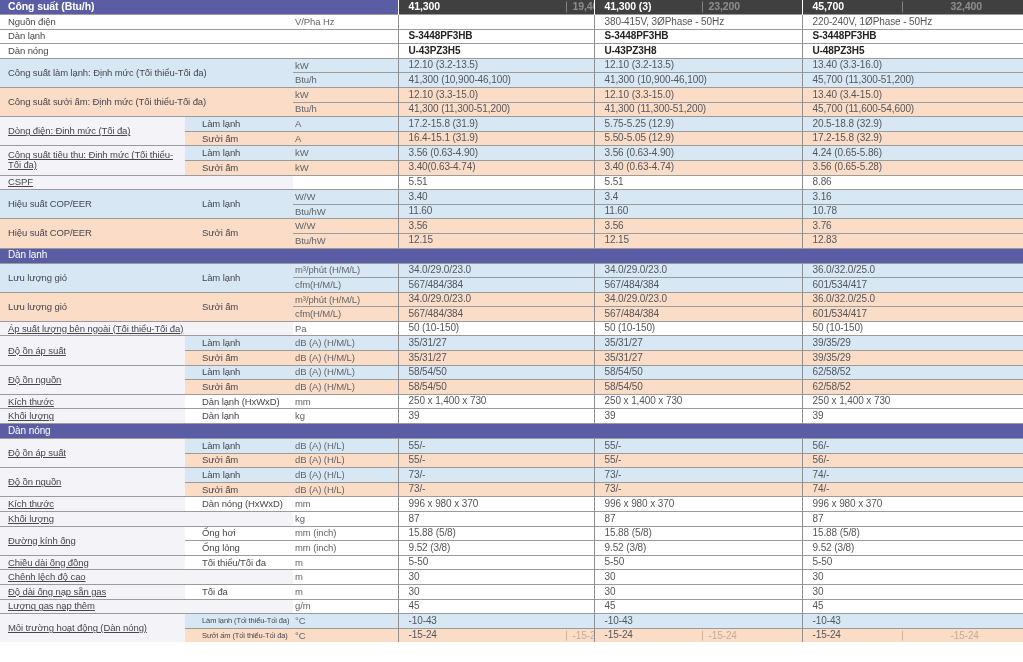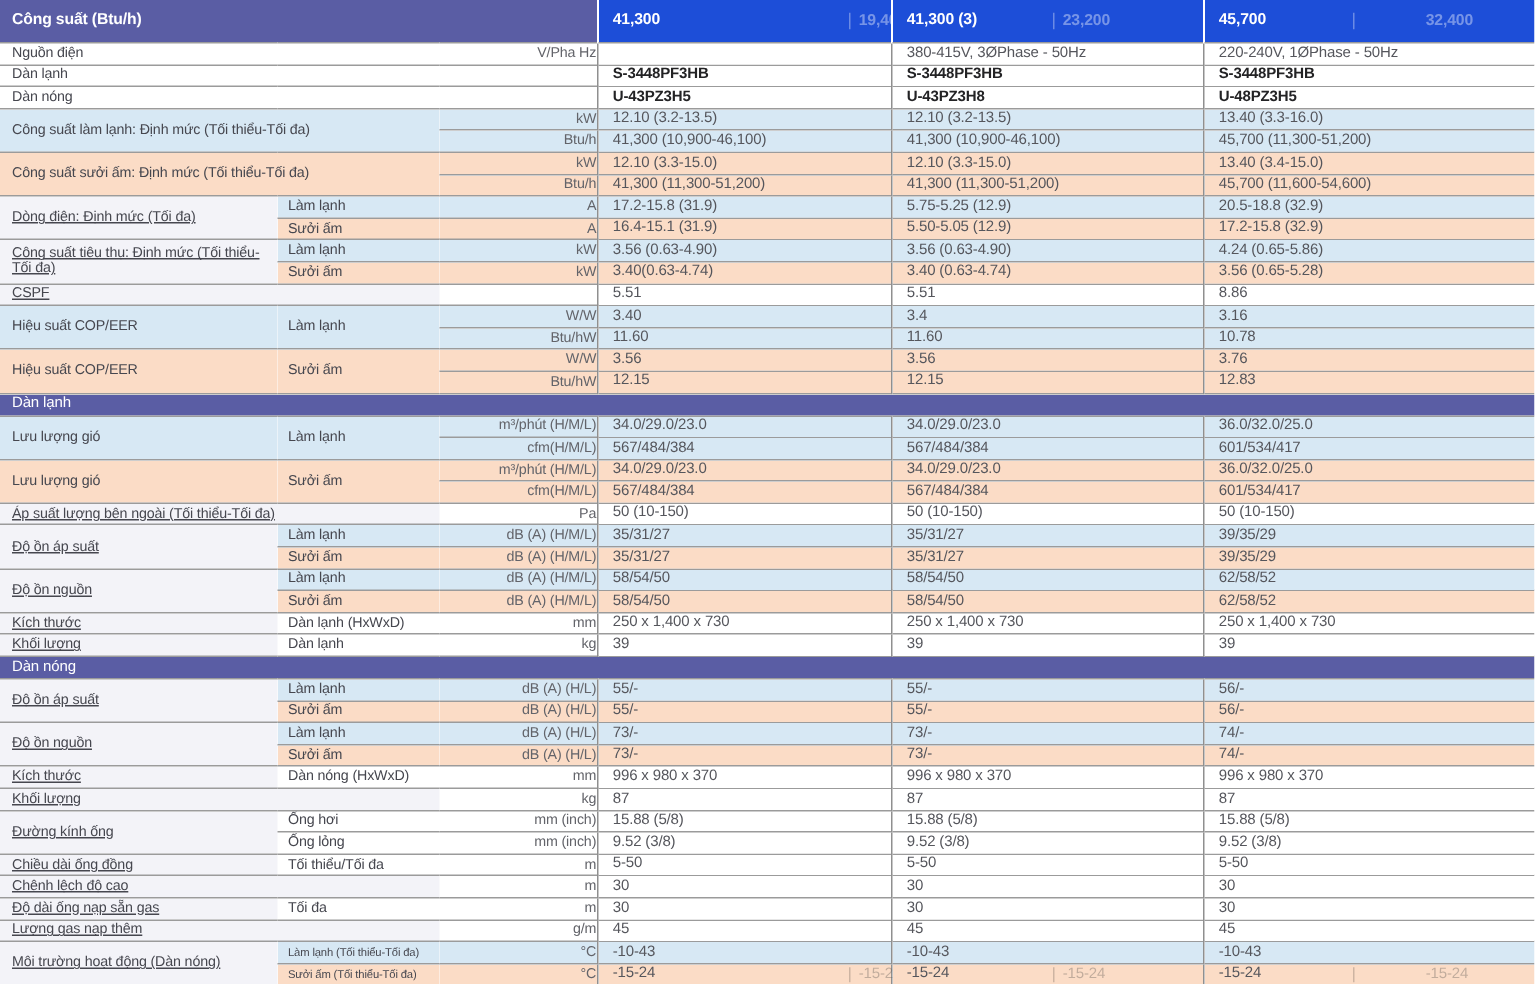--- a/index.html
+++ b/index.html
@@ -1,34 +1,34 @@
 <!DOCTYPE html>
 <html><head>
 <meta charset="utf-8">
 <style>
   html,body{margin:0;padding:0;background:#fff;}
   body{width:1023px;height:662px;overflow:hidden;
        font-family:"Liberation Sans","DejaVu Sans",sans-serif;}
   table{border-collapse:collapse;table-layout:fixed;width:1023px;}
   td{height:13.6px;line-height:1.05;padding:0 0 0 8px;font-size:9.5px;color:#46474f;
      border-top:1px solid #9b9b9b;white-space:nowrap;overflow:hidden;letter-spacing:-0.1px;}
-  tr.hdr td{height:28px;background:#5a5da4;color:#fff;font-weight:bold;font-size:10.5px;border-top:none;}
+  tr.hdr td{height:14px;background:#5a5da4;color:#fff;font-weight:bold;font-size:10.5px;border-top:none;}
   tr.sec td{height:14px;background:#5a5da4;color:#fff;font-size:10px;font-weight:normal;}
   td.lab{padding-left:8px;white-space:normal;}
-  td.sub{padding-left:7px;}
+  td.sub{padding-left:17px;}
   td.sub.small{font-size:7.5px;}
-  td.unit{padding-left:2px;color:#63646a;text-align:right;}
+  td.unit{padding-left:2px;color:#63646a;}
   td.val{padding-left:10px;font-size:10px;color:#55565c;position:relative;overflow:visible;
          border-left:1px solid #8f8f8f;}
   td.val.bold{font-weight:bold;color:#232325;}
   .white{background:#ffffff;}
   .plain{background:#f3f3f8;text-decoration:underline;}
   .blue{background:#d7e8f4;}
   .peach{background:#fbdcc6;}
-  tr.hdr td.val{border-left:1px solid rgba(255,255,255,0.25);background:#1d4ed8;}
+  tr.hdr td.val{border-left:1px solid rgba(255,255,255,0.25);background:#404040;}
   .ghost{position:absolute;top:50%;transform:translateY(-50%);font-weight:normal;
          padding-left:6px;border-left:1px solid rgba(0,0,0,0.18);color:rgba(100,95,90,0.38);
          font-size:10px;white-space:nowrap;}
   tr.hdr .ghost{color:rgba(255,255,255,0.40);border-left:1px solid rgba(255,255,255,0.35);
          font-weight:bold;font-size:10.5px;}
   td.c0 .ghost{left:167px;}
   td.c1 .ghost{left:107px;}
   td.c2 .ghost{left:99px;padding-left:48px;}
 </style>
 </head>

